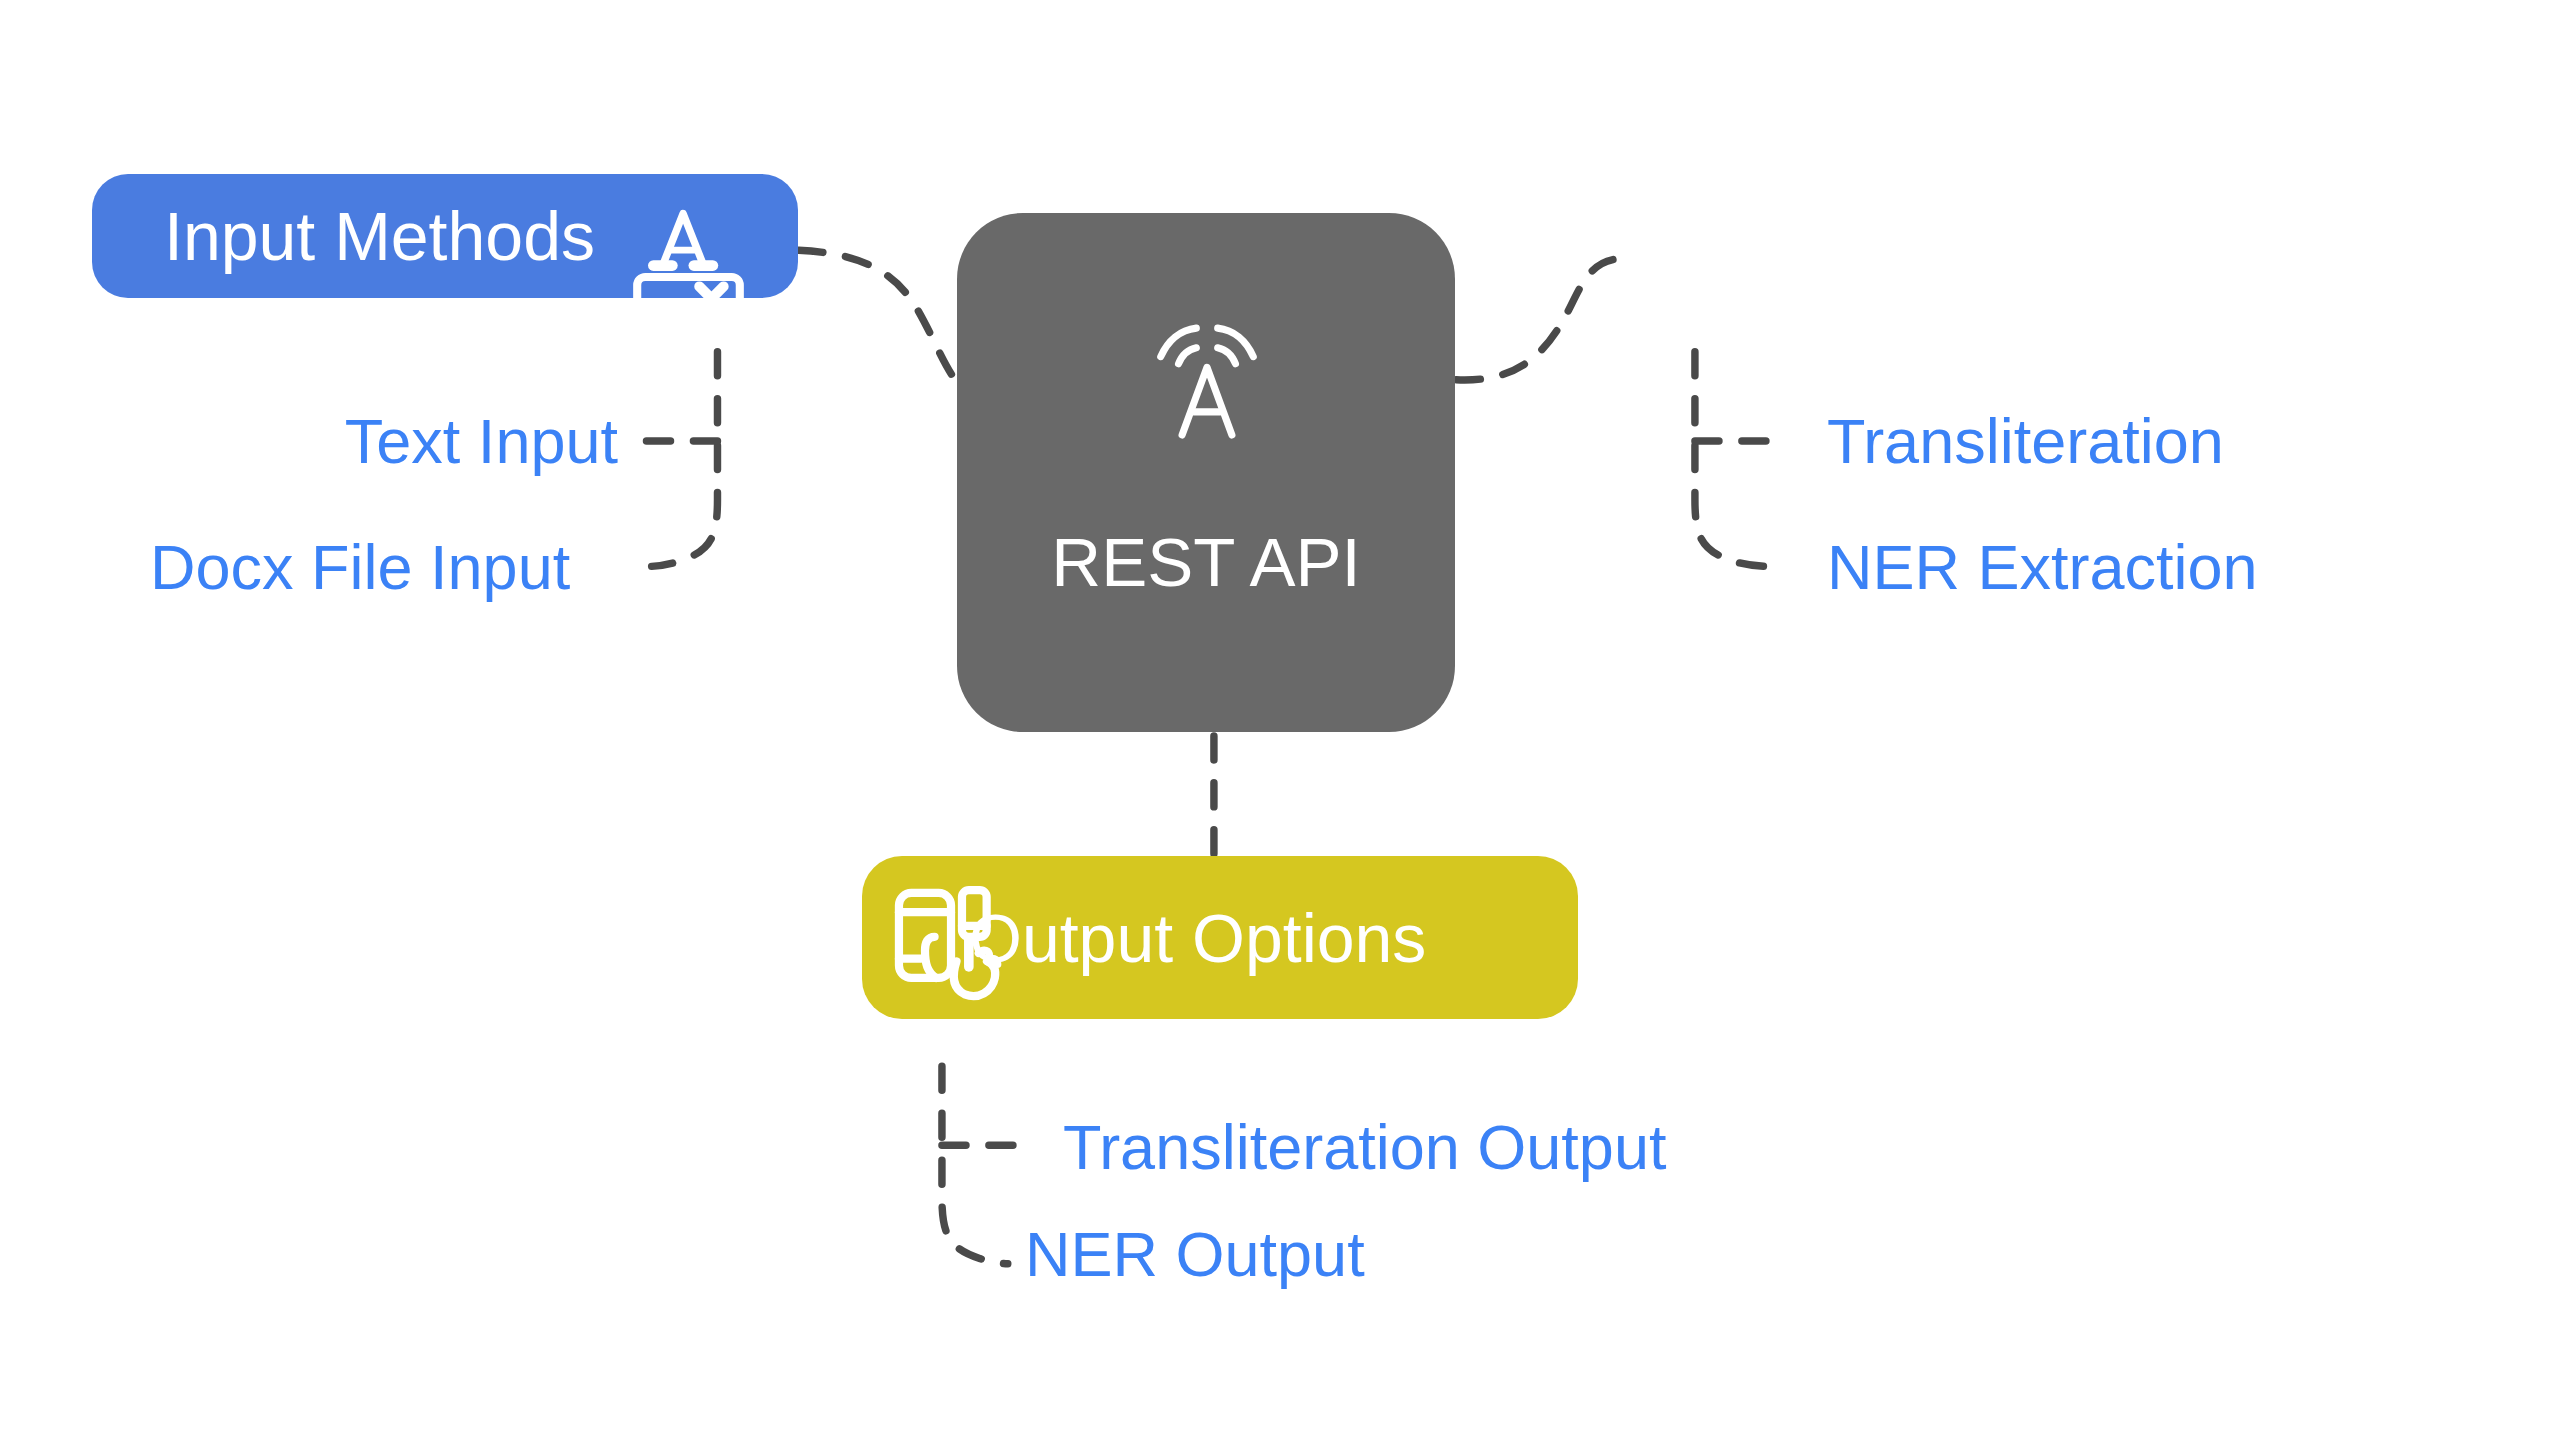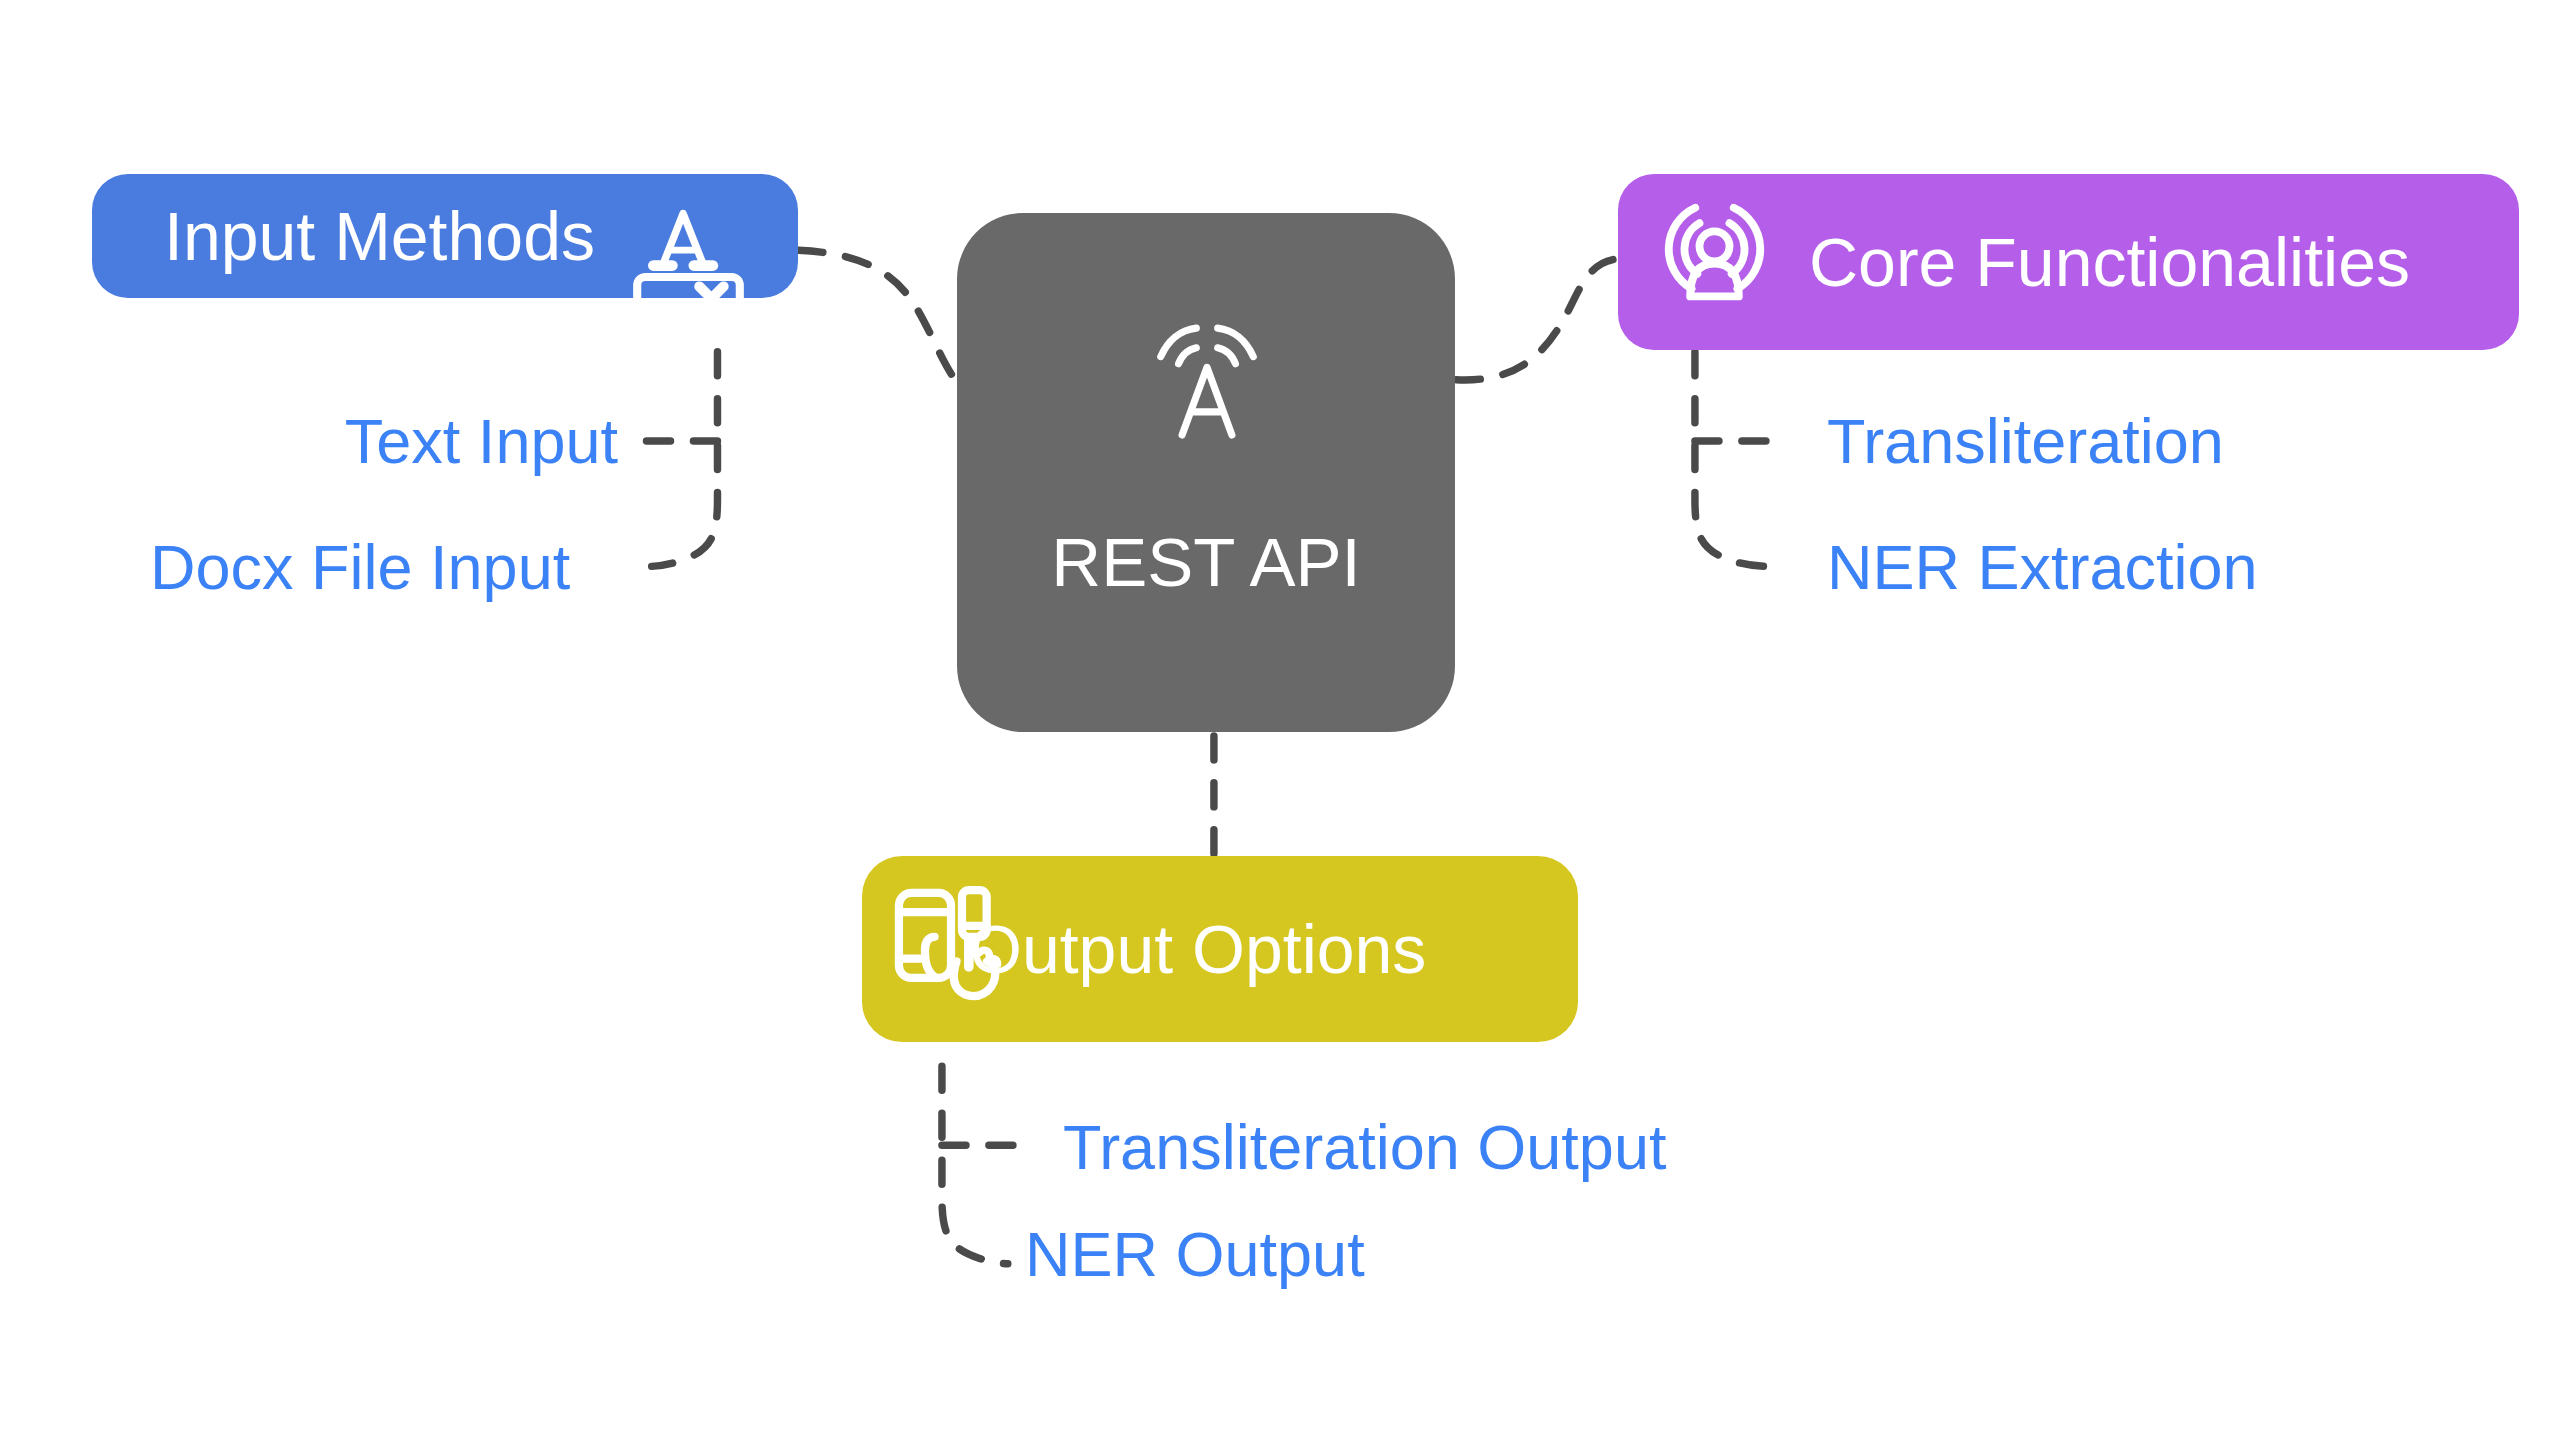--- a/index.html
+++ b/index.html
@@ -31,21 +31,21 @@
   }
   .branch-box .box-label {
     color: #ffffff;
     font-size: 68px;
     font-weight: 500;
     letter-spacing: 0px;
     white-space: nowrap;
   }
   #box-input-methods   { left: 92px;  top: 174px;  width: 706px; height: 124px; padding-left: 72px; }
   #box-core-functionalities { left: 1618px; top: 174px; width: 901px; height: 176px; padding-left: 191px; }
-  #box-output-options  { left: 862px; top: 856px; width: 716px; height: 186px; border-radius: 40px; padding-left: 107px; }
+  #box-output-options  { left: 862px; top: 856px; width: 716px; height: 163px; border-radius: 40px; padding-left: 107px; }
   #box-center {
     position: absolute;
     left: 957px; top: 213px;
     width: 498px; height: 519px;
     border-radius: 66px;
   }
   #center-label {
     position: absolute;
     left: 957px; top: 484px;
     width: 498px;
@@ -114,23 +114,20 @@
   </div>
   <svg class="icon-svg" style="left:621px; top:195px;" width="135" height="137" viewBox="0 0 100 100">
     <path d="M 31 51 L 46 13 L 61 51" stroke-width="5.5"></path>
     <path d="M 37.5 40 H 54.5" stroke-width="5"></path>
     <path d="M 24 51.5 H 38" stroke-width="8"></path>
     <path d="M 54 51.5 H 68" stroke-width="8"></path>
     <rect x="12" y="60" width="76" height="28" rx="6" stroke-width="6"></rect>
     <path d="M 58 67 L 67 76 L 76 67" stroke-width="7.5"></path>
   </svg>
 
-  <div id="box-core-functionalities" class="branch-box" style="background-color: rgb(180, 94, 233);">
-    <span class="box-label">Core Functionalities</span>
-  </div>
   <svg class="icon-svg" style="left:1643px; top:192px;" width="143" height="143" viewBox="0 0 100 100">
     <circle cx="50" cy="38" r="10.5" stroke-width="5.5"></circle>
     <path d="M 33 73 C 33 56 40 50 50 50 C 60 50 67 56 67 73 Z" stroke-width="5.5"></path>
     <path d="M 39.5 21.8 A 21 21 0 0 0 38 57.2" stroke-width="5.5"></path>
     <path d="M 36.5 11 A 32 32 0 0 0 34 67.7" stroke-width="5.5"></path>
     <path d="M 60.5 21.8 A 21 21 0 0 1 62 57.2" stroke-width="5.5"></path>
     <path d="M 63.5 11 A 32 32 0 0 1 66 67.7" stroke-width="5.5"></path>
   </svg>
 
   <div id="box-output-options" class="branch-box" style="background-color: rgb(213, 199, 32);">

